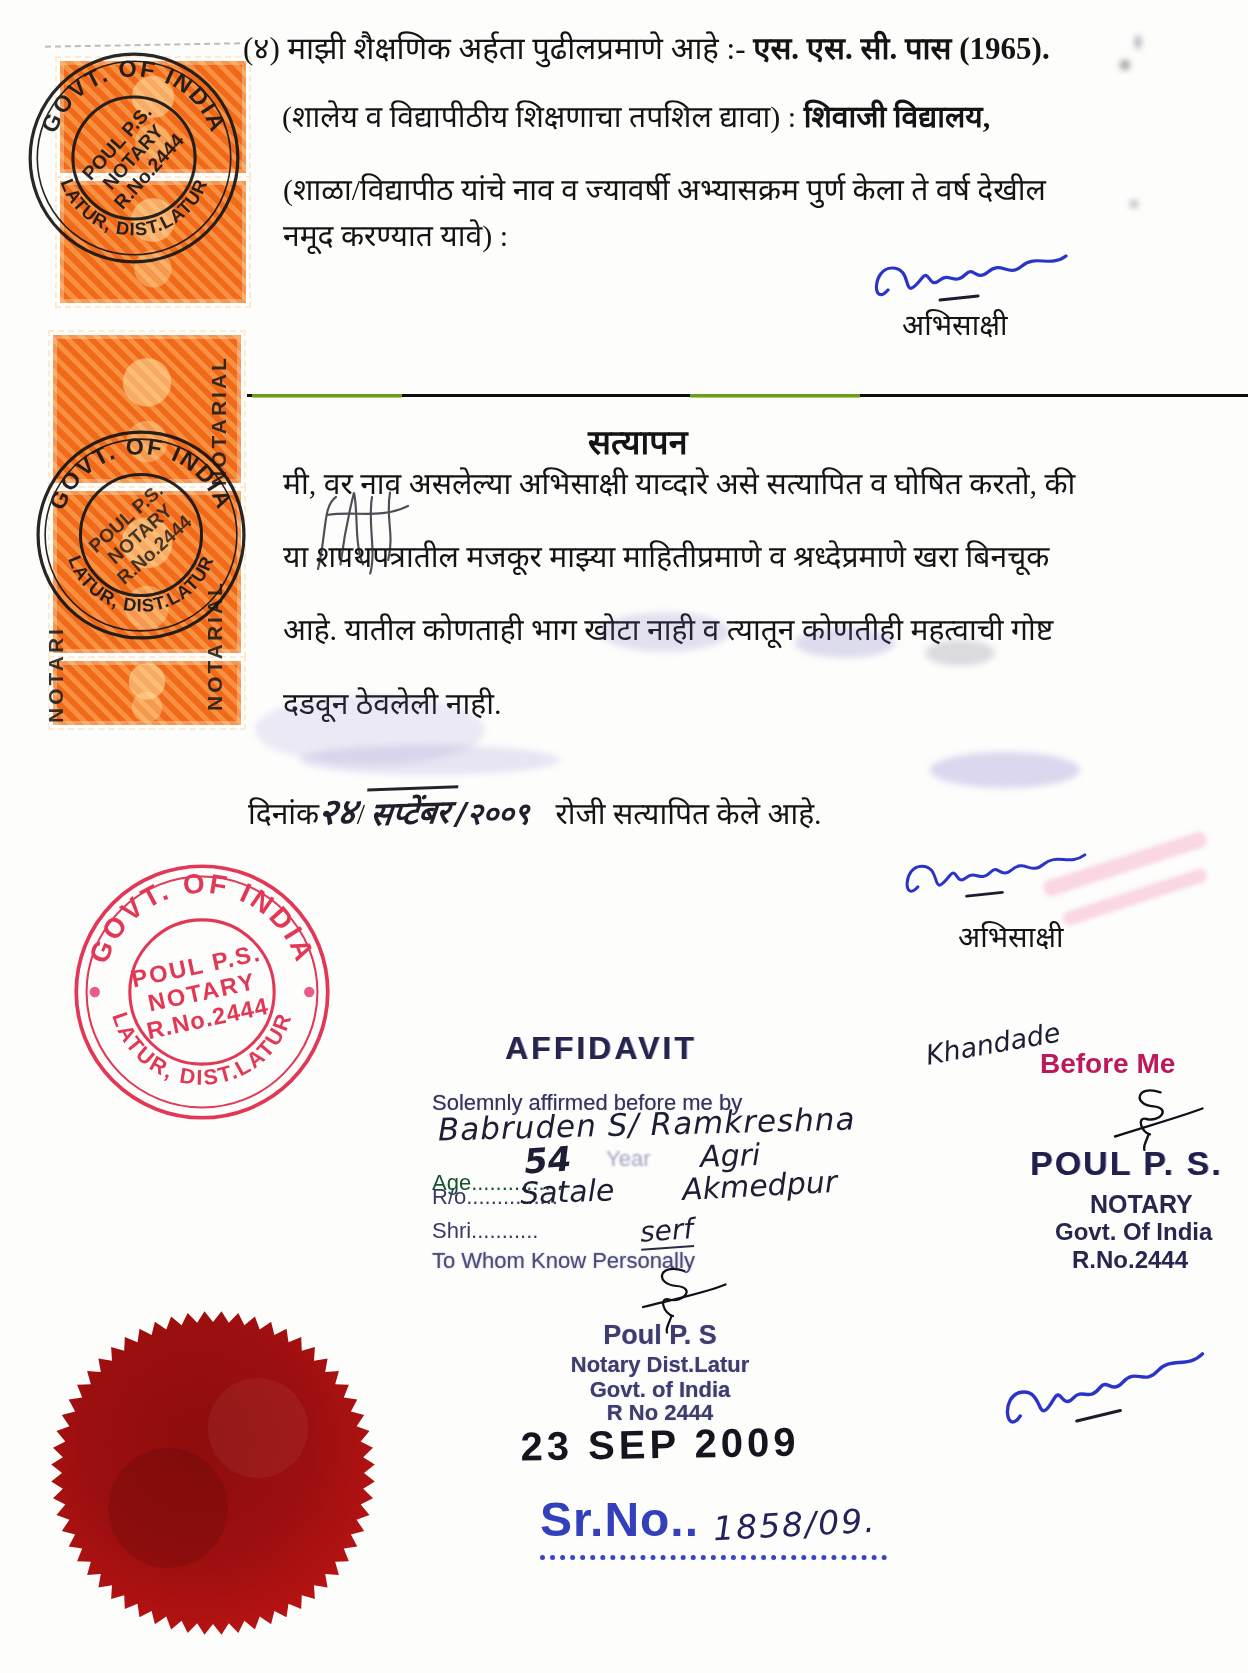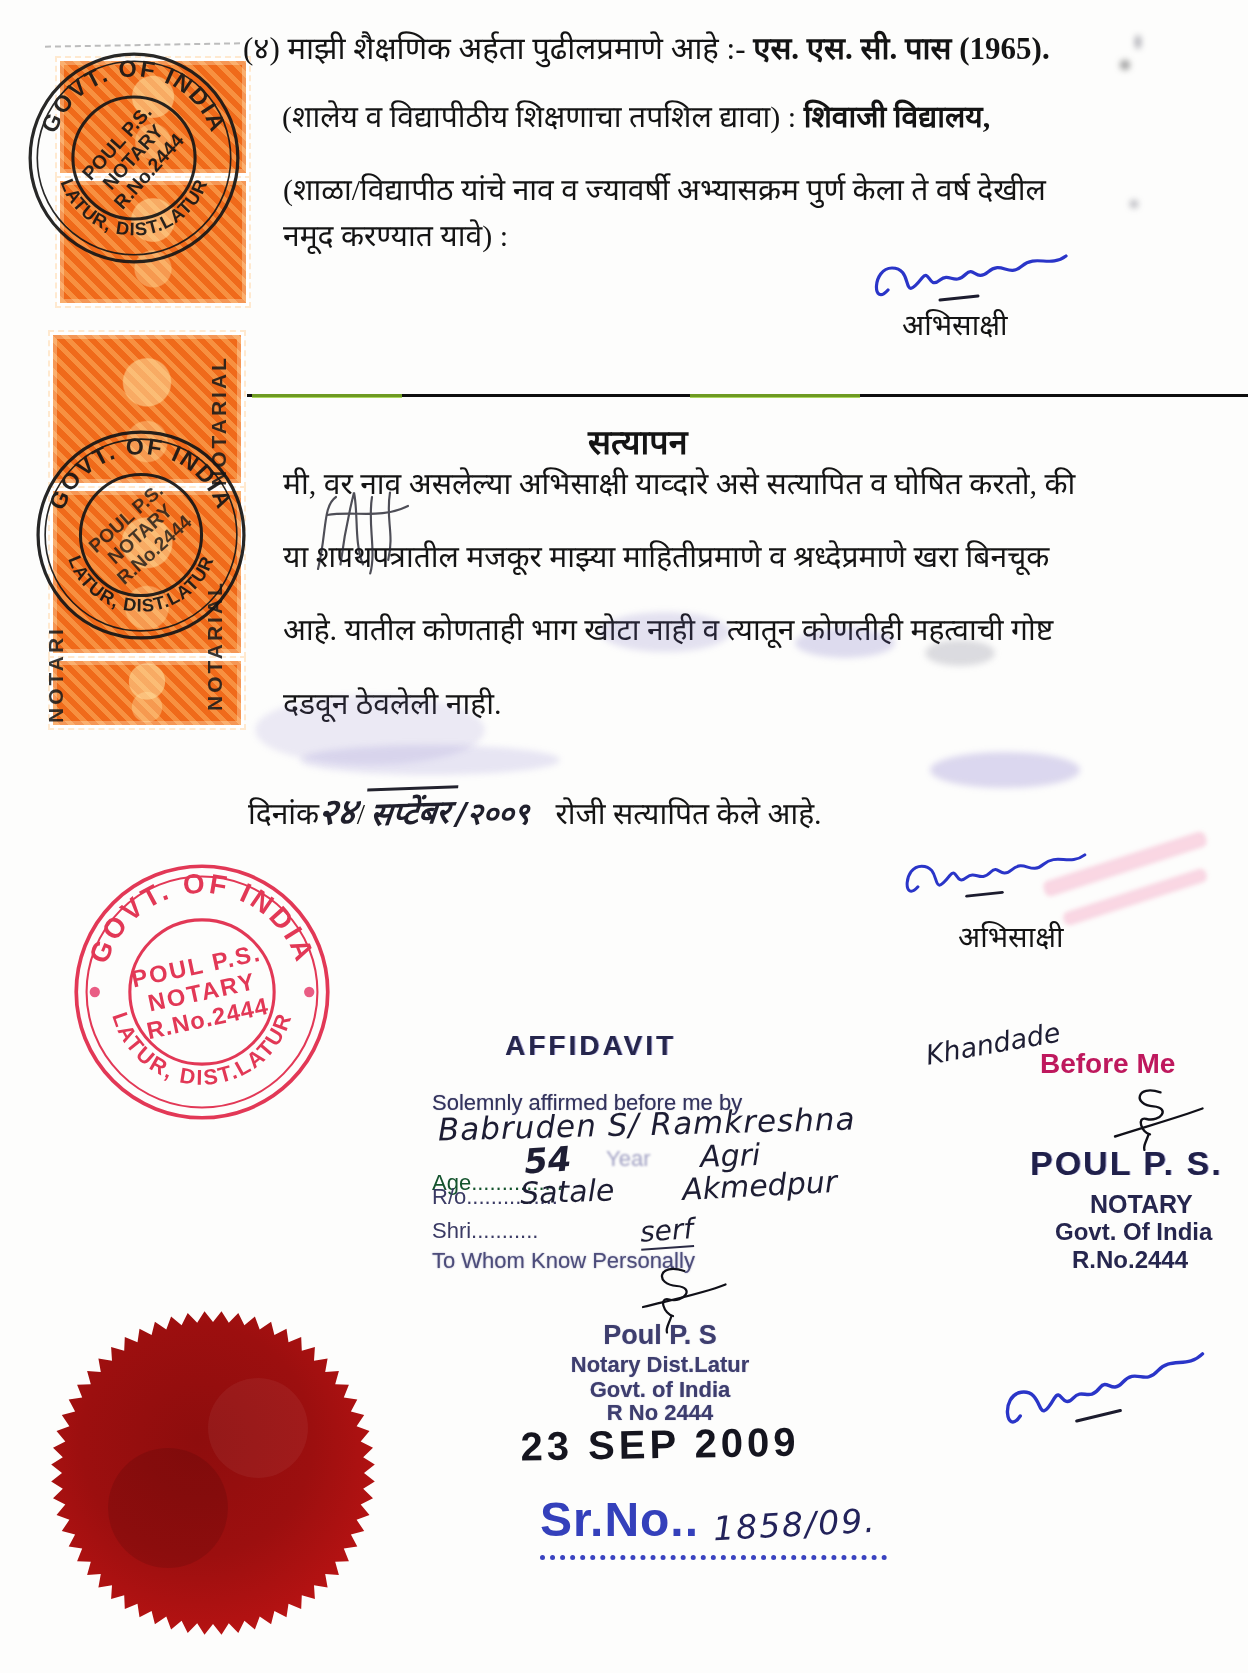--- a/index.html
+++ b/index.html
@@ -167,21 +167,21 @@
   </svg>
 
   <div class="pink-smudge" style="left:1040px;top:856px;width:170px;height:16px;"></div>
   <div class="pink-smudge" style="left:1060px;top:890px;width:150px;height:14px;"></div>
   <svg class="sig stamp-svg" style="left:882px;top:838px;" width="235" height="75" viewBox="0 0 210 80">
     <path d="M18,52 C2,70 2,30 22,30 C45,30 30,68 52,40 C60,30 58,52 70,42 C80,34 84,48 96,36 C104,28 106,44 118,34 C132,22 138,40 152,28 C166,16 180,30 196,18" stroke="#2a35c8" stroke-width="3.2"></path>
     <path d="M70,62 L108,58" stroke="#1c1c2e" stroke-width="3"></path>
   </svg>
   <div class="t-line" style="left:958px;top:916px;font-size:29px;">अभिसाक्षी</div>
 
-  <div class="abs sans b" style="left:505px;top:1030px;font-size:28px;letter-spacing:3px;color:#26264c;text-shadow:1px 0 0 rgba(40,40,150,.45);">AFFIDAVIT</div>
+  <div class="abs sans b" style="left:505px;top:1030px;font-size:32px;letter-spacing:3px;color:#26264c;text-shadow:1px 0 0 rgba(40,40,150,.45);">AFFIDAVIT</div>
   <div class="abs sans" style="left:432px;top:1090px;font-size:22px;color:#33335c;text-shadow:0 0 1px rgba(50,50,110,.5);">Solemnly affirmed before me by</div>
   <div class="abs hand" style="left:438px;top:1106px;font-size:31px;letter-spacing:1px;transform:rotate(-1.5deg);">Babruden S/ Ramkreshna</div>
   <div class="abs hand" style="left:925px;top:1028px;font-size:27px;transform:rotate(-10deg);">Khandade</div>
 
   <div class="abs sans" style="left:432px;top:1150px;font-size:22px;color:#14532d;margin-top:20px;">Age...............</div>
   <div class="abs hand b" style="left:524px;top:1140px;font-size:34px;transform:rotate(-4deg);">54</div>
   <div class="abs sans" style="left:606px;top:1146px;font-size:22px;color:rgba(70,70,140,.5);filter:blur(1px);">Year</div>
   <div class="abs hand" style="left:700px;top:1138px;font-size:30px;transform:rotate(-2deg);">Agri</div>
 
   <div class="abs sans" style="left:432px;top:1184px;font-size:22px;color:#3a3a64;">R/o...............</div>

